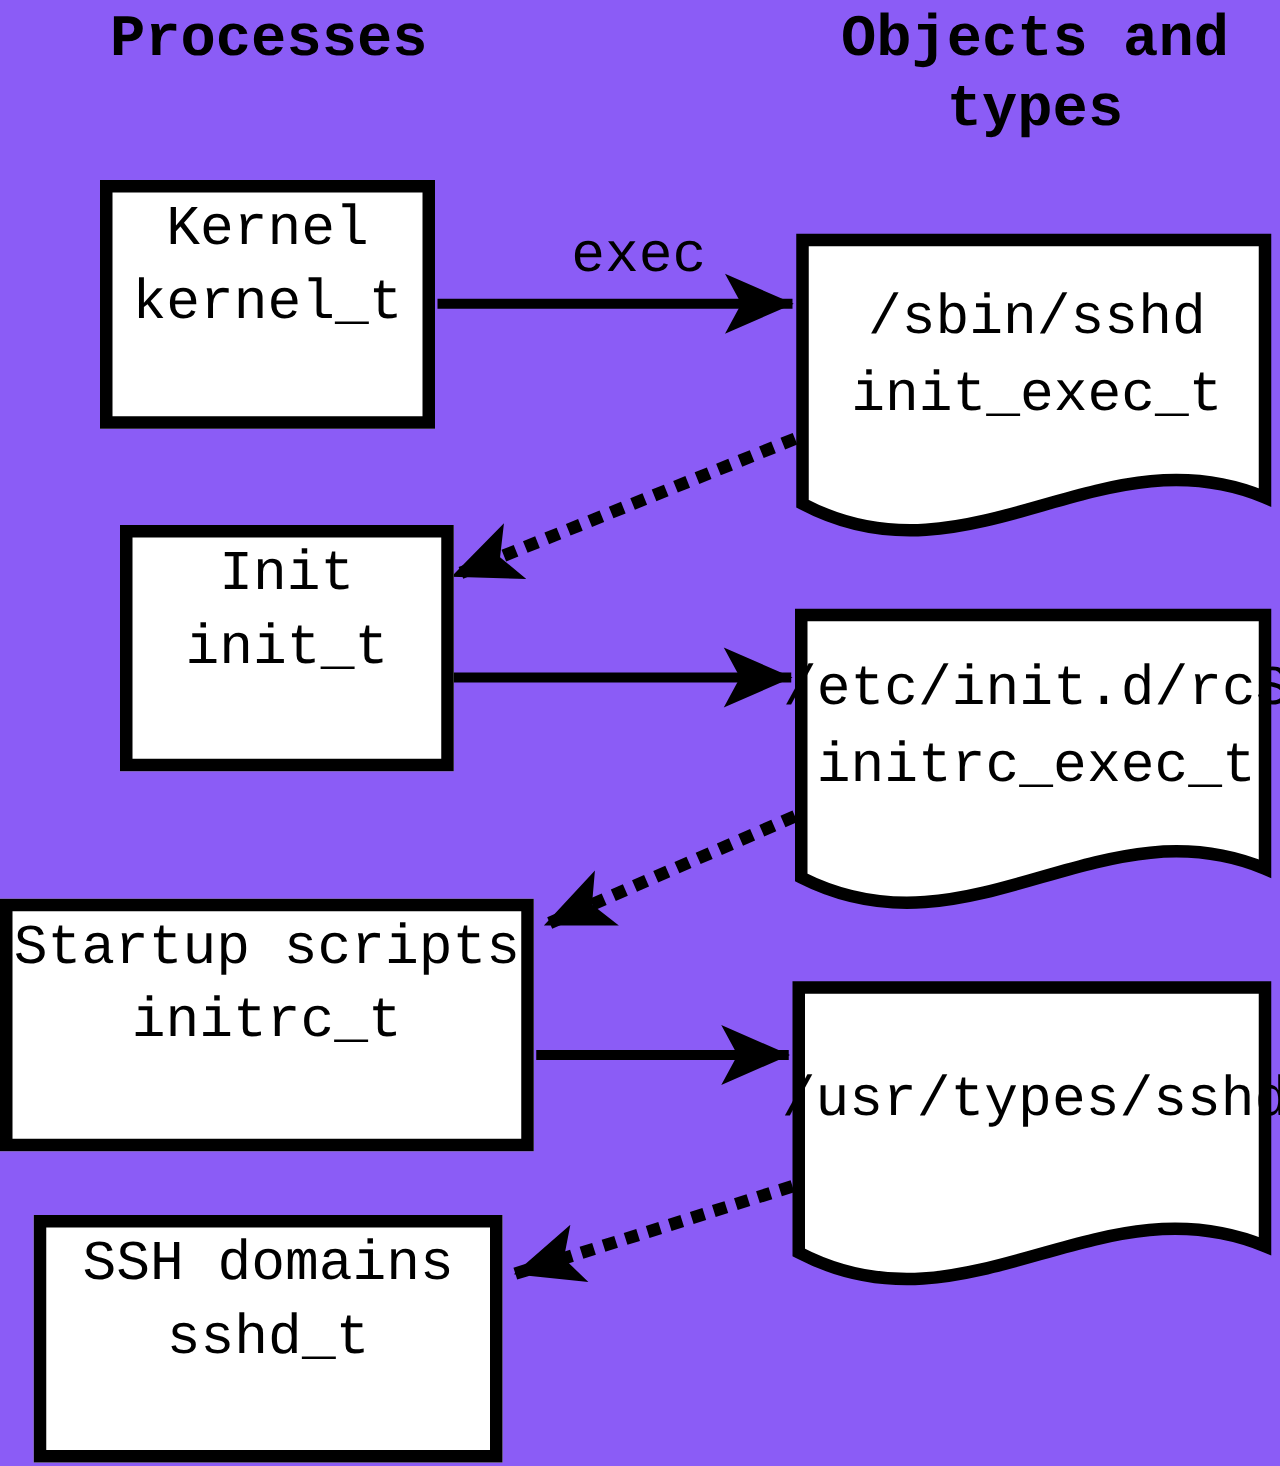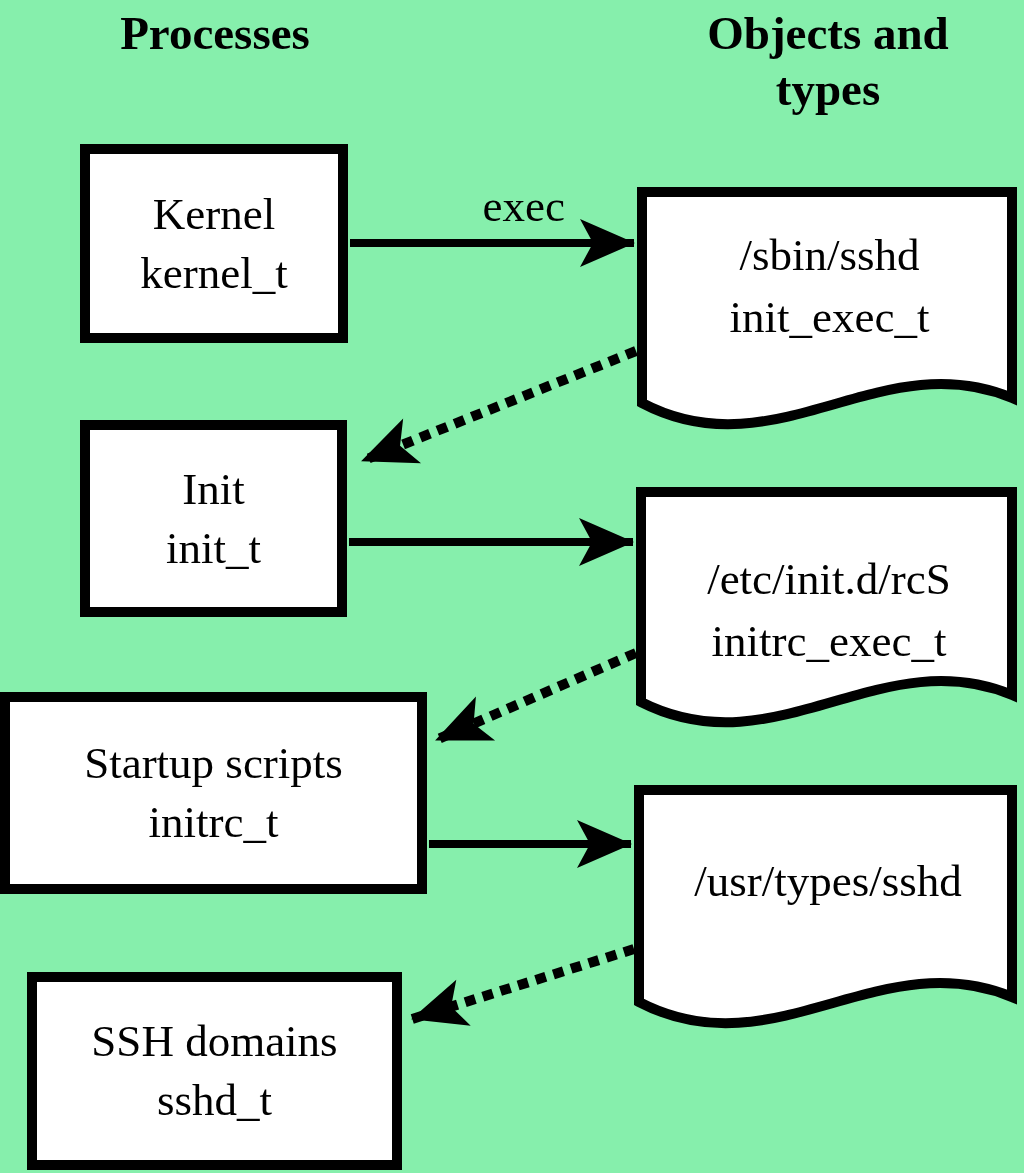--- a/index.html
+++ b/index.html
@@ -1,20 +1,20 @@
 <!DOCTYPE html>
 <html><head>
 <meta charset="utf-8">
 <style>
   html,body{margin:0;padding:0;background:#fff;}
   .canvas{
     position:relative;
     width:1024px;height:1173px;
-    background:#86efac;
-    font-family:Liberation Serif, serif;
+    background:#8b5cf6;
+    font-family:Liberation Mono, monospace;
     color:#000;
     overflow:hidden;
   }
   .layer{position:absolute;left:0;top:0;width:1024px;height:1173px;}
   .hdr{
     position:absolute;
     font-weight:bold;
     font-size:47px;
     line-height:56px;
     text-align:center;
@@ -22,21 +22,20 @@
   }
   .hdr span{display:block;}
   .pbox{
     position:absolute;
     box-sizing:border-box;
     border:10px solid #000;
     background:#ffffff;
     display:flex;
     flex-direction:column;
     align-items:center;
-    justify-content:center;
     font-size:45px;
     line-height:59px;
     text-align:center;
     white-space:nowrap;
   }
   .doctext{
     position:absolute;
     display:flex;
     flex-direction:column;
     align-items:center;
@@ -85,38 +84,38 @@
     <span>Objects and</span>
     <span>types</span>
   </div>
 
   <div class="edge-label" style="left:435px;top:180px;width:130px;">exec</div>
 
   <div class="pbox" style="left:80px;top:144px;width:268px;height:199px;">
     <span>Kernel</span>
     <span>kernel_t</span>
   </div>
-  <div class="pbox" style="left:80px;top:420px;width:267px;height:197px;">
+  <div class="pbox" style="left:96px;top:420px;width:267px;height:197px;">
     <span>Init</span>
     <span>init_t</span>
   </div>
-  <div class="pbox" style="left:0px;top:692px;width:427px;height:202px;">
+  <div class="pbox" style="left:0px;top:719px;width:427px;height:202px;">
     <span>Startup scripts</span>
     <span>initrc_t</span>
   </div>
   <div class="pbox" style="left:27px;top:972px;width:375px;height:198px;">
     <span>SSH domains</span>
     <span>sshd_t</span>
   </div>
 
   <div class="doctext" style="left:647px;top:197px;width:365px;height:178px;">
     <span>/sbin/sshd</span>
     <span>init_exec_t</span>
   </div>
-  <div class="doctext" style="left:646px;top:524px;width:366px;height:172px;">
+  <div class="doctext" style="left:646px;top:497px;width:366px;height:172px;">
     <span>/etc/init.d/rcS</span>
     <span>initrc_exec_t</span>
   </div>
   <div class="doctext" style="left:644px;top:795px;width:368px;height:172px;">
     <span>/usr/types/sshd</span>
   </div>
 
 </div>
 
 </body></html>

